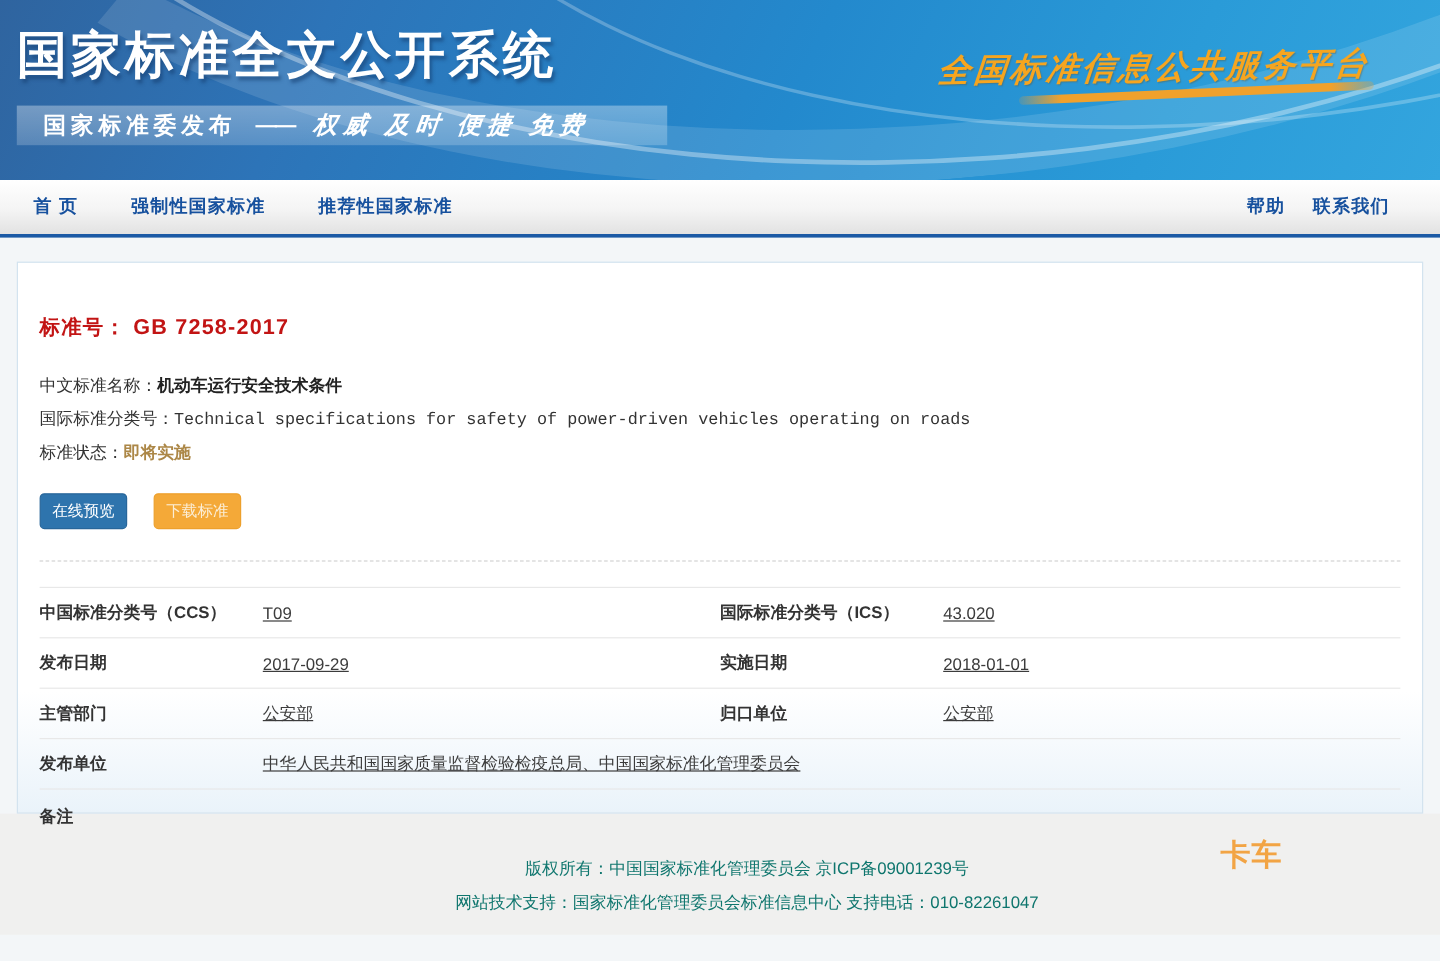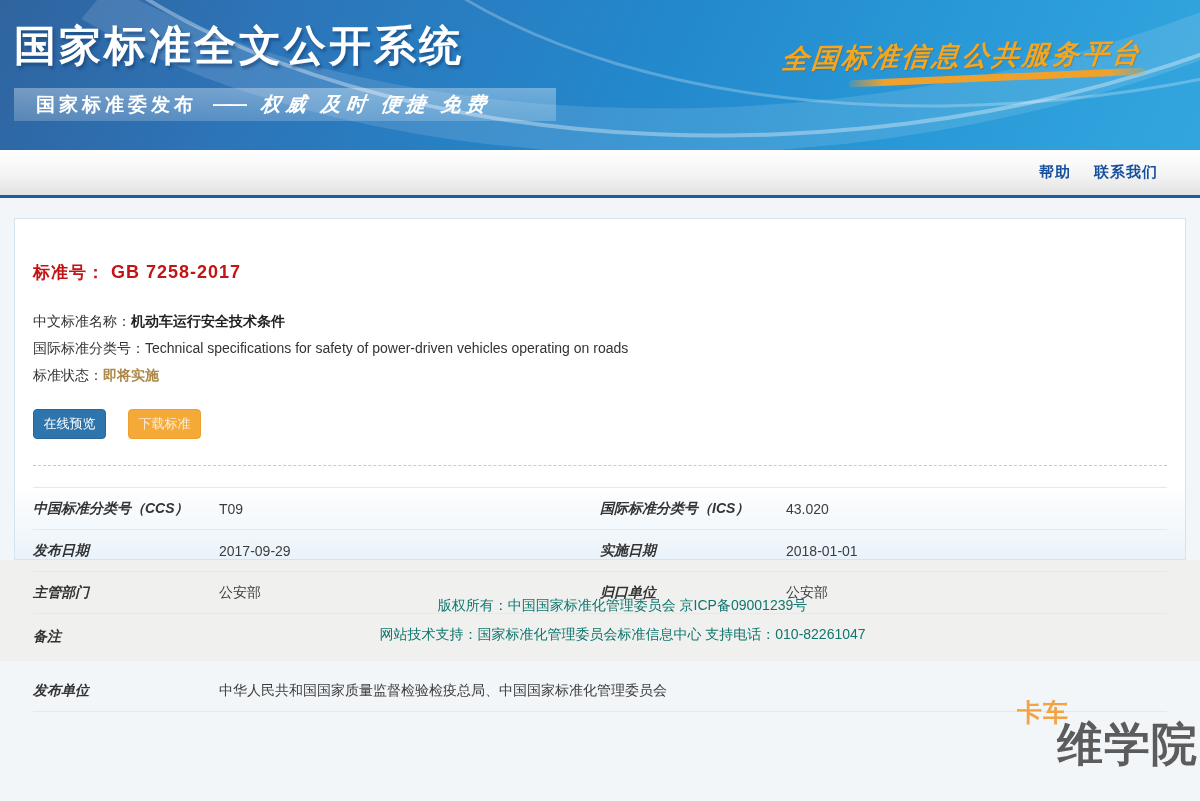--- a/index.html
+++ b/index.html
@@ -43,44 +43,44 @@
     height:48px; background:linear-gradient(180deg,#ffffff 0%,#f4f4f4 55%,#e2e2e2 100%);
     border-bottom:3px solid #1b5aa5; display:flex; align-items:center; padding:0 28px;
   }
   .nav-left { display:flex; gap:44px; }
   .nav-right { margin-left:auto; display:flex; gap:23px; padding-right:14px; }
   .nav-link { color:#17519e; font-size:15px; font-weight:bold; cursor:pointer; letter-spacing:1px; white-space:nowrap; }
 
   
   .main { padding:20px 14px 0 14px; }
   .card {
-    position:relative; height:342px; border:1px solid #d3e3ef;
+    position:relative; height:460px; border:1px solid #d3e3ef;
     background:linear-gradient(180deg,#ffffff 78%,#eaf3fa 100%);
     padding:42px 18px 0 18px;
   }
   .std-number-line { font-size:17px; font-weight:bold; color:#c21414; letter-spacing:1px; }
   .std-number-line .num { font-size:18px; margin-left:6px; }
   .meta-lines { margin-top:24px; }
   .meta-line { font-size:14px; color:#333; line-height:27px; }
   .meta-line .lab { color:#333; }
   .meta-line .val-bold { font-weight:bold; color:#222; }
-  .meta-line .val { color:#333; }
+  .meta-line .val { color:#333;font-family:Liberation Mono, monospace; }
   .meta-line .status { color:#ac8747; font-weight:bold; }
   .btn-row { margin-top:20px; display:flex; gap:22px; }
   .btn { width:73px; height:30px; border:none; border-radius:4px; font-size:13px; cursor:pointer;
          font-family:"Liberation Sans","DejaVu Sans",sans-serif; }
   .btn-preview { background:#2e74ad; color:#ffffff; border:1px solid #28669a; }
   .btn-download { background:#f4a938; color:#fbeed6; border:1px solid #eda02c; }
   .dashed-sep { margin-top:26px; border-top:1px dashed #c9c9c9; }
 
   .detail-table { margin-top:21px; border-top:1px solid #e8e8e8; }
   .d-row { display:flex; min-height:42px; align-items:center; border-bottom:1px solid #e8e8e8; font-size:14px; }
   .d-half { flex:1; display:flex; align-items:center; }
-  .d-label { width:186px; font-weight:bold; color:#333; flex-shrink:0;font-style:italic; }
-  .d-value { color:#3c3c3c; }
+  .d-label { width:186px; font-weight:bold; color:#333; flex-shrink:0; }
+  .d-value { color:#3c3c3c;text-decoration:underline; }
   .d-row.last { border-bottom:none; min-height:56px; align-items:flex-start; padding-top:14px; }
 
   
   .footer { height:101px; background:#f0f0ef; text-align:center; padding-top:31px; }
   .footer p { font-size:14px; color:#0f766e; line-height:29px;padding-left:45px; }
 
   
   .watermark { position:absolute; right:38px; top:694px; width:170px; height:84px; pointer-events:none; }
   .wm-top { position:absolute; left:25px; top:2px; color:#f2a444; font-size:25px; font-weight:bold; letter-spacing:1px; }
   .wm-bottom { position:absolute; left:65px; top:20px; color:#5c5c5c; font-size:46px; font-weight:bold; letter-spacing:1px; white-space:nowrap; }
@@ -98,20 +98,25 @@
     <div class="sub-band">
       <span class="pub">国家标准委发布</span>
       <span class="dash">——</span>
       <span class="motto">权威 及时 便捷 免费</span>
     </div>
     <div class="slogan">全国标准信息公共服务平台</div>
     <div class="slogan-underline"></div>
   </div>
 
   <div class="nav">
+    <div class="nav-left">
+      <a class="nav-link">首 页</a>
+      <a class="nav-link">强制性国家标准</a>
+      <a class="nav-link">推荐性国家标准</a>
+    </div>
     <div class="nav-right">
       <a class="nav-link">帮助</a>
       <a class="nav-link">联系我们</a>
     </div>
   </div>
 
   <div class="main">
     <div class="card">
 
       <div class="std-number-line">
@@ -161,40 +166,39 @@
         <div class="d-row">
           <div class="d-half">
             <span class="d-label">主管部门</span>
             <span class="d-value">公安部</span>
           </div>
           <div class="d-half">
             <span class="d-label">归口单位</span>
             <span class="d-value">公安部</span>
           </div>
         </div>
+        <div class="d-row">
+          <div class="d-half">
+            <span class="d-label">发布单位</span>
+            <span class="d-value">中华人民共和国国家质量监督检验检疫总局、中国国家标准化管理委员会</span>
+          </div>
+        </div>
         <div class="d-row last">
           <div class="d-half">
             <span class="d-label">备注</span>
             <span class="d-value"></span>
-          </div>
-        </div>
-        <div class="d-row">
-          <div class="d-half">
-            <span class="d-label">发布单位</span>
-            <span class="d-value">中华人民共和国国家质量监督检验检疫总局、中国国家标准化管理委员会</span>
           </div>
         </div>
       </div>
 
     </div>
   </div>
 
   <div class="footer">
     <p>版权所有：中国国家标准化管理委员会 京ICP备09001239号</p>
     <p>网站技术支持：国家标准化管理委员会标准信息中心 支持电话：010-82261047</p>
   </div>
 
   <div class="watermark">
     <span class="wm-top">卡车</span>
-    <span class="wm-bottom">维学院</span>
   </div>
 
 </div>
 
 </body></html>

